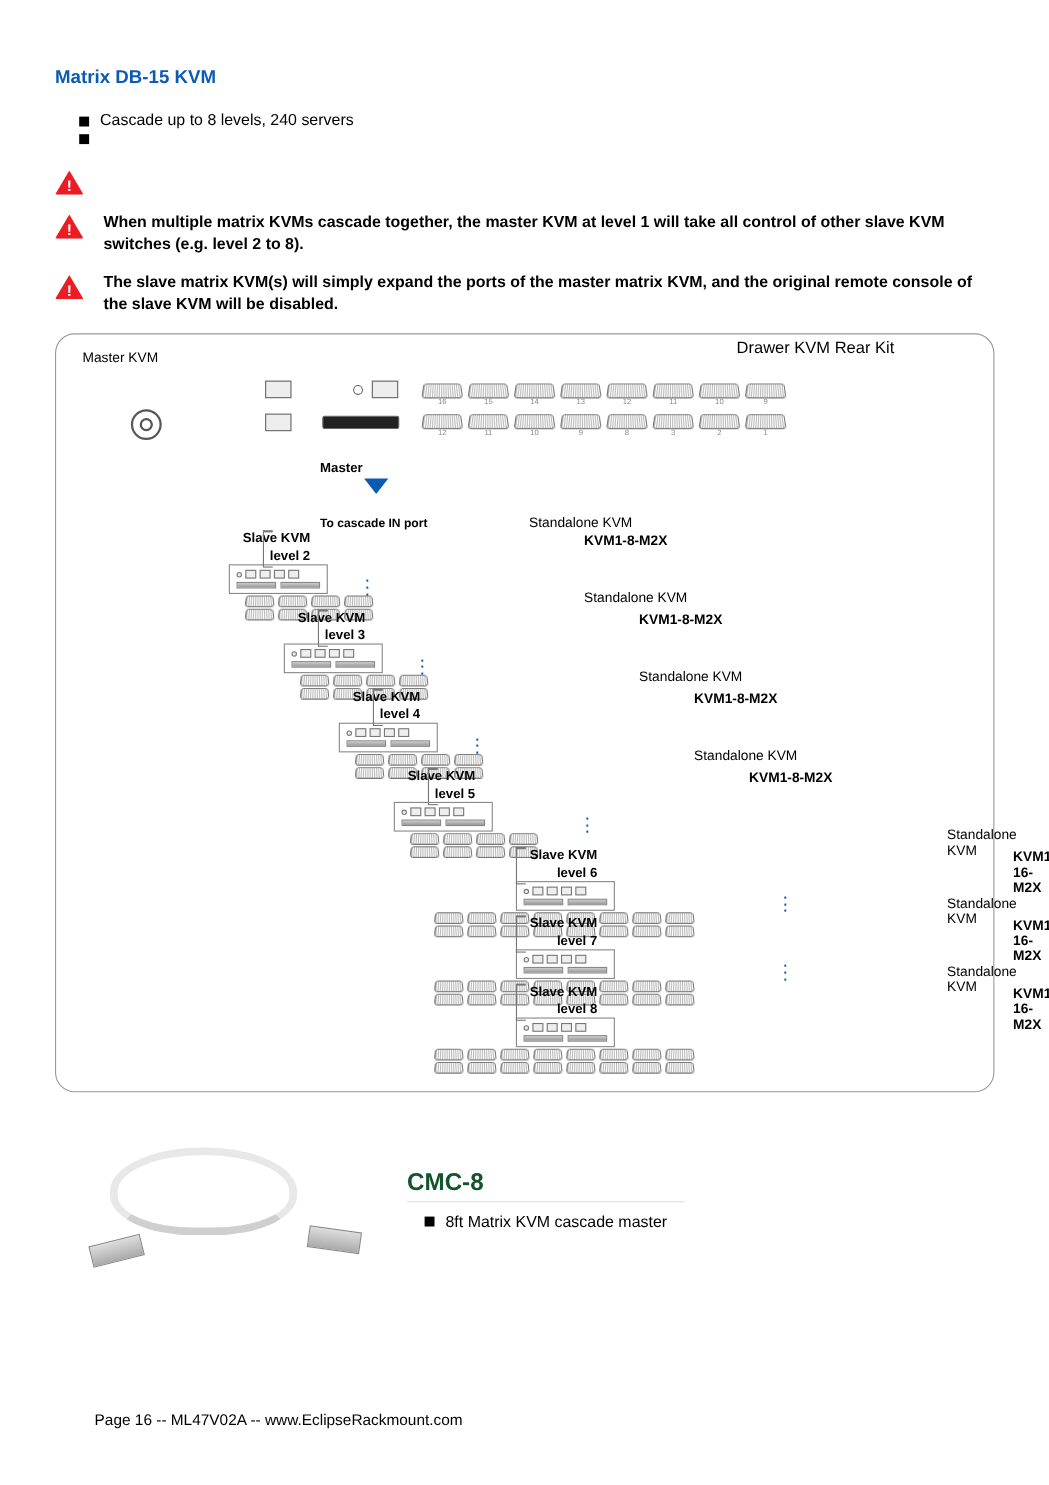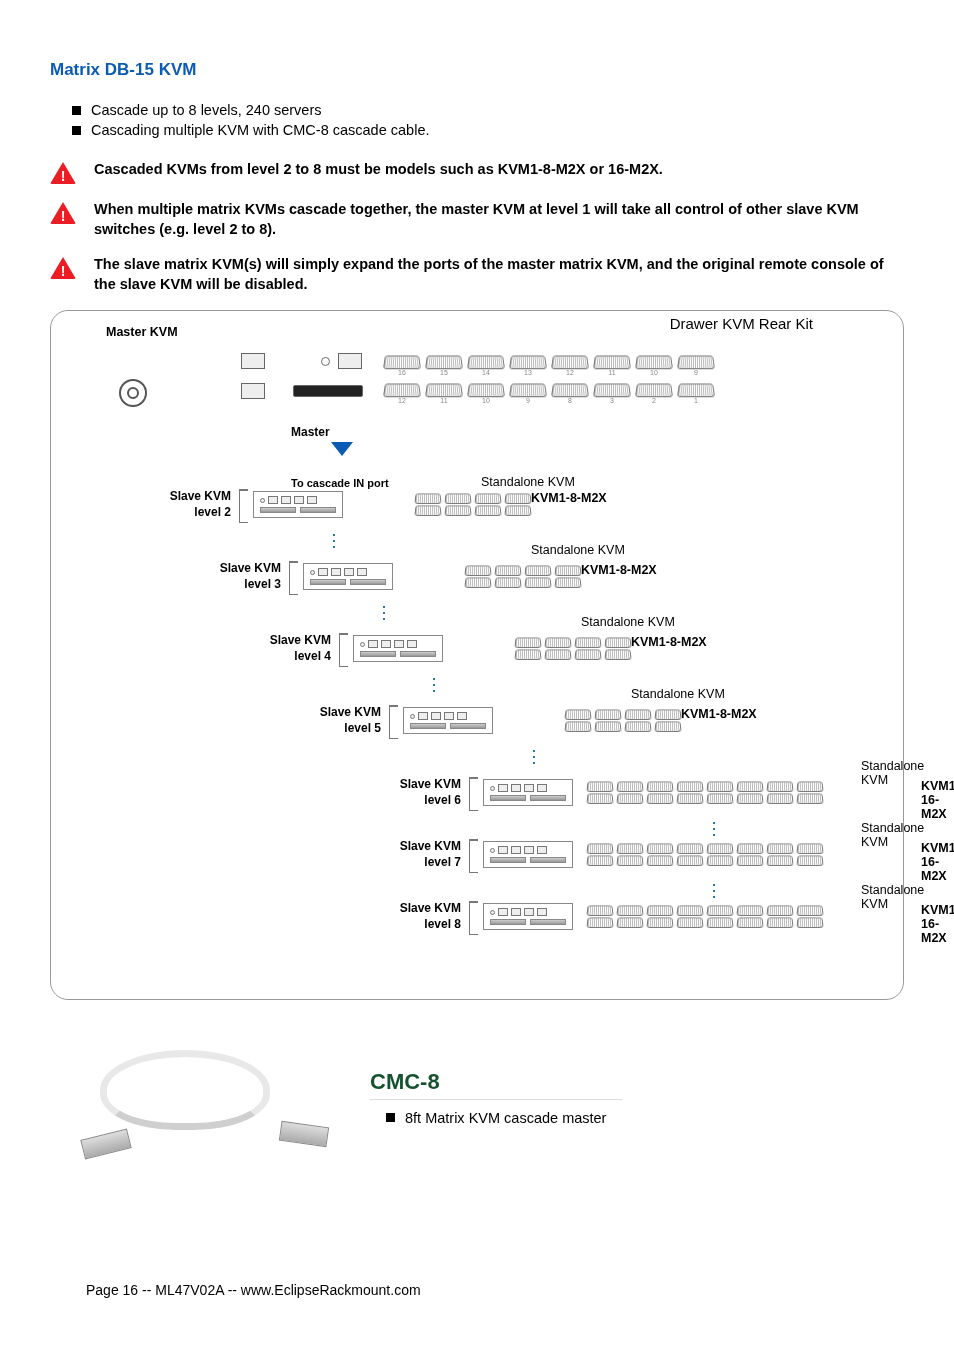--- a/index.html
+++ b/index.html
@@ -21,32 +21,32 @@
     .warn-block { display: flex; align-items: flex-start; margin: 10px 0 16px 0; }
     .warn-icon { flex: 0 0 auto; margin-right: 18px; margin-top: 2px; }
     .warn-text { font-size: 14.5px; font-weight: bold; line-height: 1.35; }
     .tri { width: 0; height: 0; border-left: 13px solid transparent; border-right: 13px solid transparent; border-bottom: 22px solid #ec1c24; position: relative; border-radius: 2px; }
     .tri .bang { position: absolute; top: 6px; left: -3px; width: 6px; color: #fff; font-weight: bold; font-size: 14px; text-align: center; }
     .diagram {
       border: 1.5px solid #999; border-radius: 18px;
       margin-top: 10px; padding: 14px 14px 28px 14px; position: relative;
       height: 690px;
     }
-    .mk-label { font-size: 12.5px; font-weight: bold; margin-left: 31px; }
+    .mk-label { font-size: 12.5px; font-weight: normal; }
     .rear-label { position: absolute; top: 4px; right: 90px; font-size: 15px; }
     .knob { width: 28px; height: 28px; border: 2px solid #555; border-radius: 50%; margin: 10px 16px 0 28px; position: relative; }
     .knob::after { content: ""; position: absolute; inset: 6px; border: 2px solid #555; border-radius: 50%; }
     .sock { width: 24px; height: 16px; border: 1.5px solid #666; background: #eee; }
     .circle-sm { width: 9px; height: 9px; border: 1.5px solid #666; border-radius: 50%; display:inline-block; vertical-align:middle; }
     .long-sock { width: 70px; height: 12px; border: 1.5px solid #666; background: #222; border-radius: 2px; }
     .db15 { display:inline-block; width: 36px; height: 14px; border: 1.2px solid #777; border-radius: 3px; background: repeating-linear-gradient(90deg,#bbb 0 1px,#fff 1px 2px); margin: 0 4px; transform: perspective(30px) rotateX(14deg); }
     .db15.sm { width: 26px; height: 11px; margin: 0 2px; }
     .cascade-lbl { position: absolute; left: 240px; top: 114px; font-size: 12px; font-weight: bold; }
     .arrow-down { position: absolute; left: 280px; top: 131px; width: 0; height: 0; border-left: 11px solid transparent; border-right: 11px solid transparent; border-top: 14px solid #0b5bb5; }
-    .level-row { position: absolute; display: flex; align-items: center; }
+    .level-row { position: absolute; display: flex; align-items: center; flex-direction: column; }
     .lvl-lbl { font-size: 12px; font-weight: bold; text-align: right; line-height: 1.3; width: 80px; margin-right: 8px; }
     .unit-box { border: 1px solid #888; padding: 4px 6px; background:#fff; }
     .unit-mini { display:inline-block; vertical-align:middle; }
     .mini-icons { display:flex; gap:3px; align-items:center; margin-bottom:3px; }
     .mini-icons span { display:inline-block; width:10px; height:8px; border:1px solid #777; background:#eee; }
     .mini-icons span.dot { width:5px; height:5px; border-radius:50%; }
     .mini-bar { display:flex; gap:4px; }
     .mini-bar span { display:inline-block; width:36px; height:6px; background:linear-gradient(#ccc,#999); border:1px solid #888; }
     .standalone { font-size: 12.5px; position:absolute; }
     .model { font-size: 12.5px; font-weight: bold; position:absolute; }
@@ -83,31 +83,29 @@
   <div class="hdr-right">Matrix  DB-15 KVM</div>
 </div>
 
 <div class="bullets">
   <div class="bullet-row">
       <span class="sq"></span>
       <span>Cascade up to 8 levels, 240 servers</span>
     </div>
   <div class="bullet-row">
       <span class="sq"></span>
-      <span>Cascading multiple KVM with CMC-8 cascade cable.</span>
     </div>
 </div>
 
 <div class="warn-block">
   <div class="warn-icon">
       <div class="tri">
         <span class="bang">!</span>
       </div>
     </div>
-  <div class="warn-text">Cascaded KVMs from level 2 to 8 must be models such as KVM1-8-M2X or 16-M2X.</div>
 </div>
 <div class="warn-block">
   <div class="warn-icon">
       <div class="tri">
         <span class="bang">!</span>
       </div>
     </div>
   <div class="warn-text">When multiple matrix KVMs cascade together, the master KVM at level 1 will take all control of other slave KVM switches (e.g. level 2 to 8).</div>
 </div>
 <div class="warn-block">

